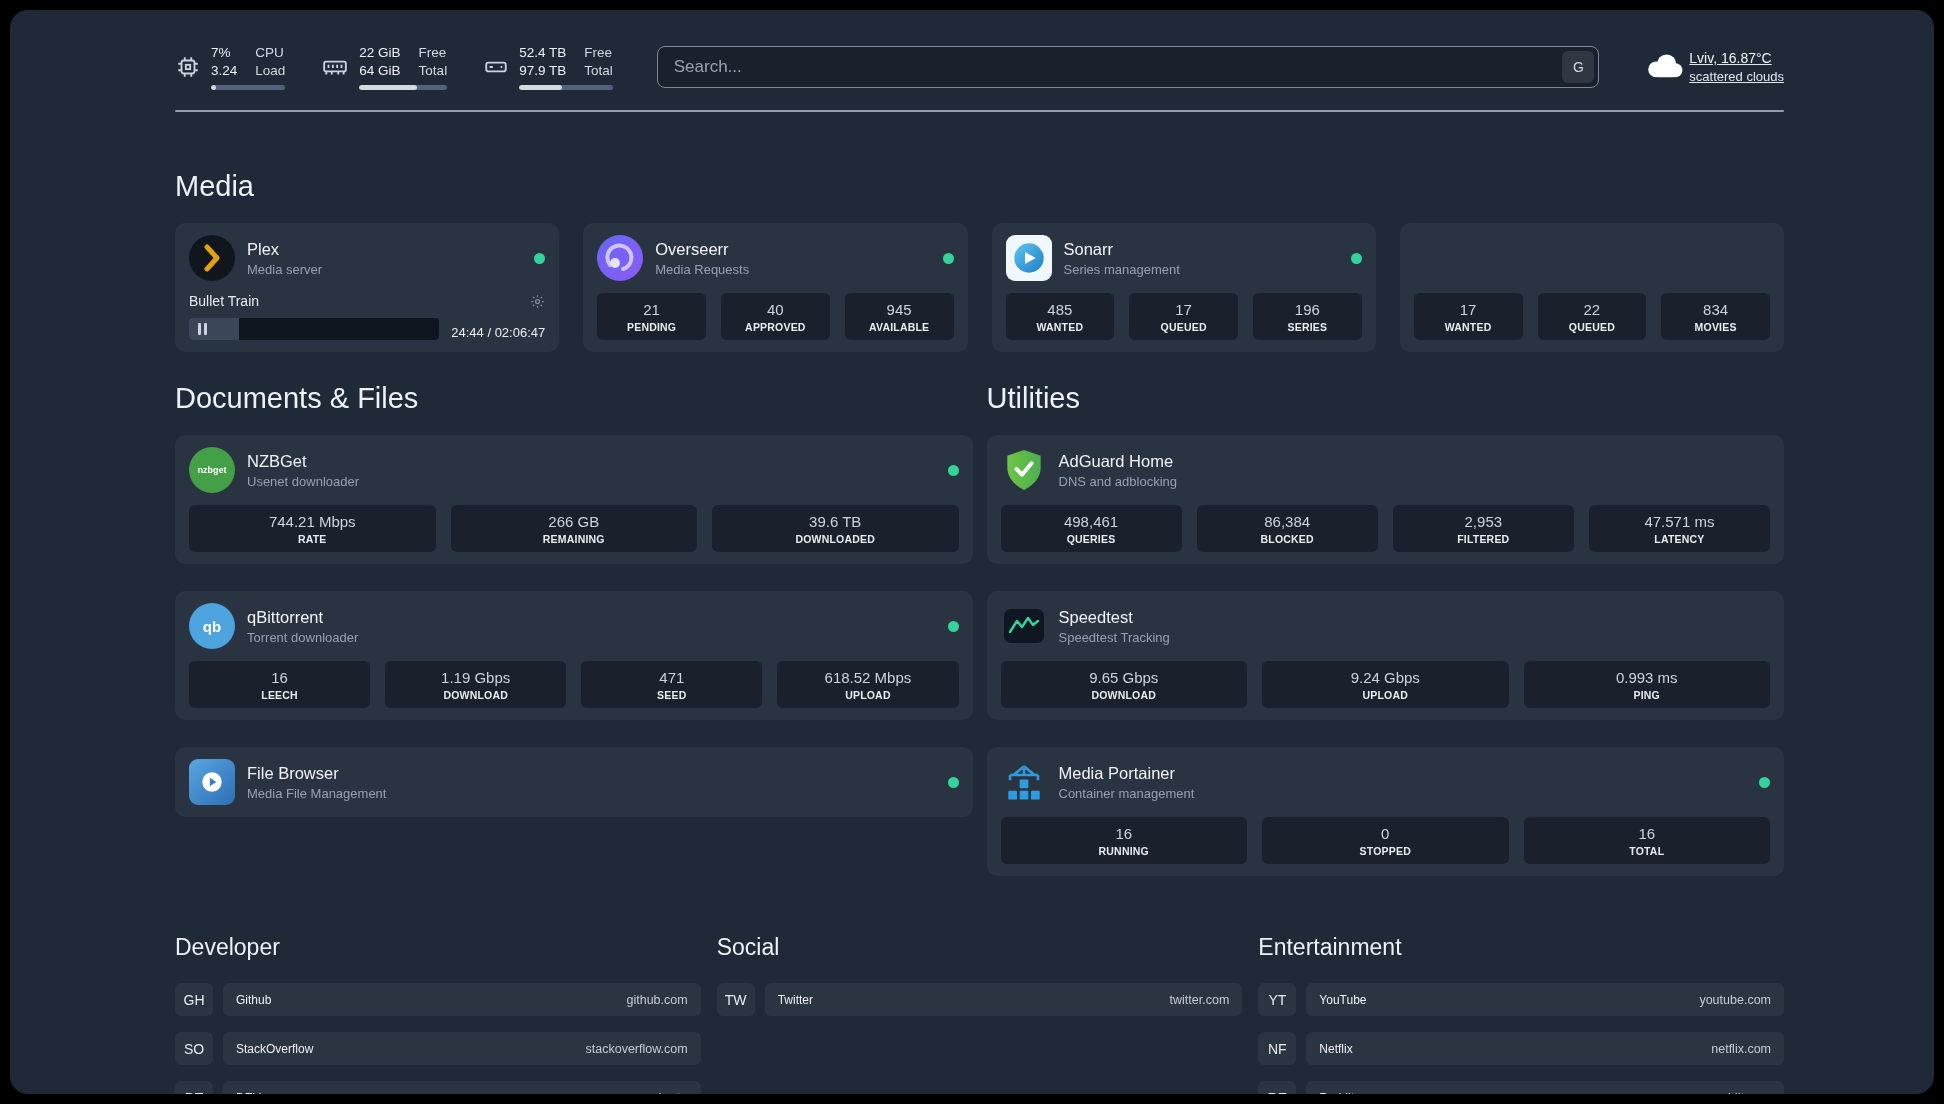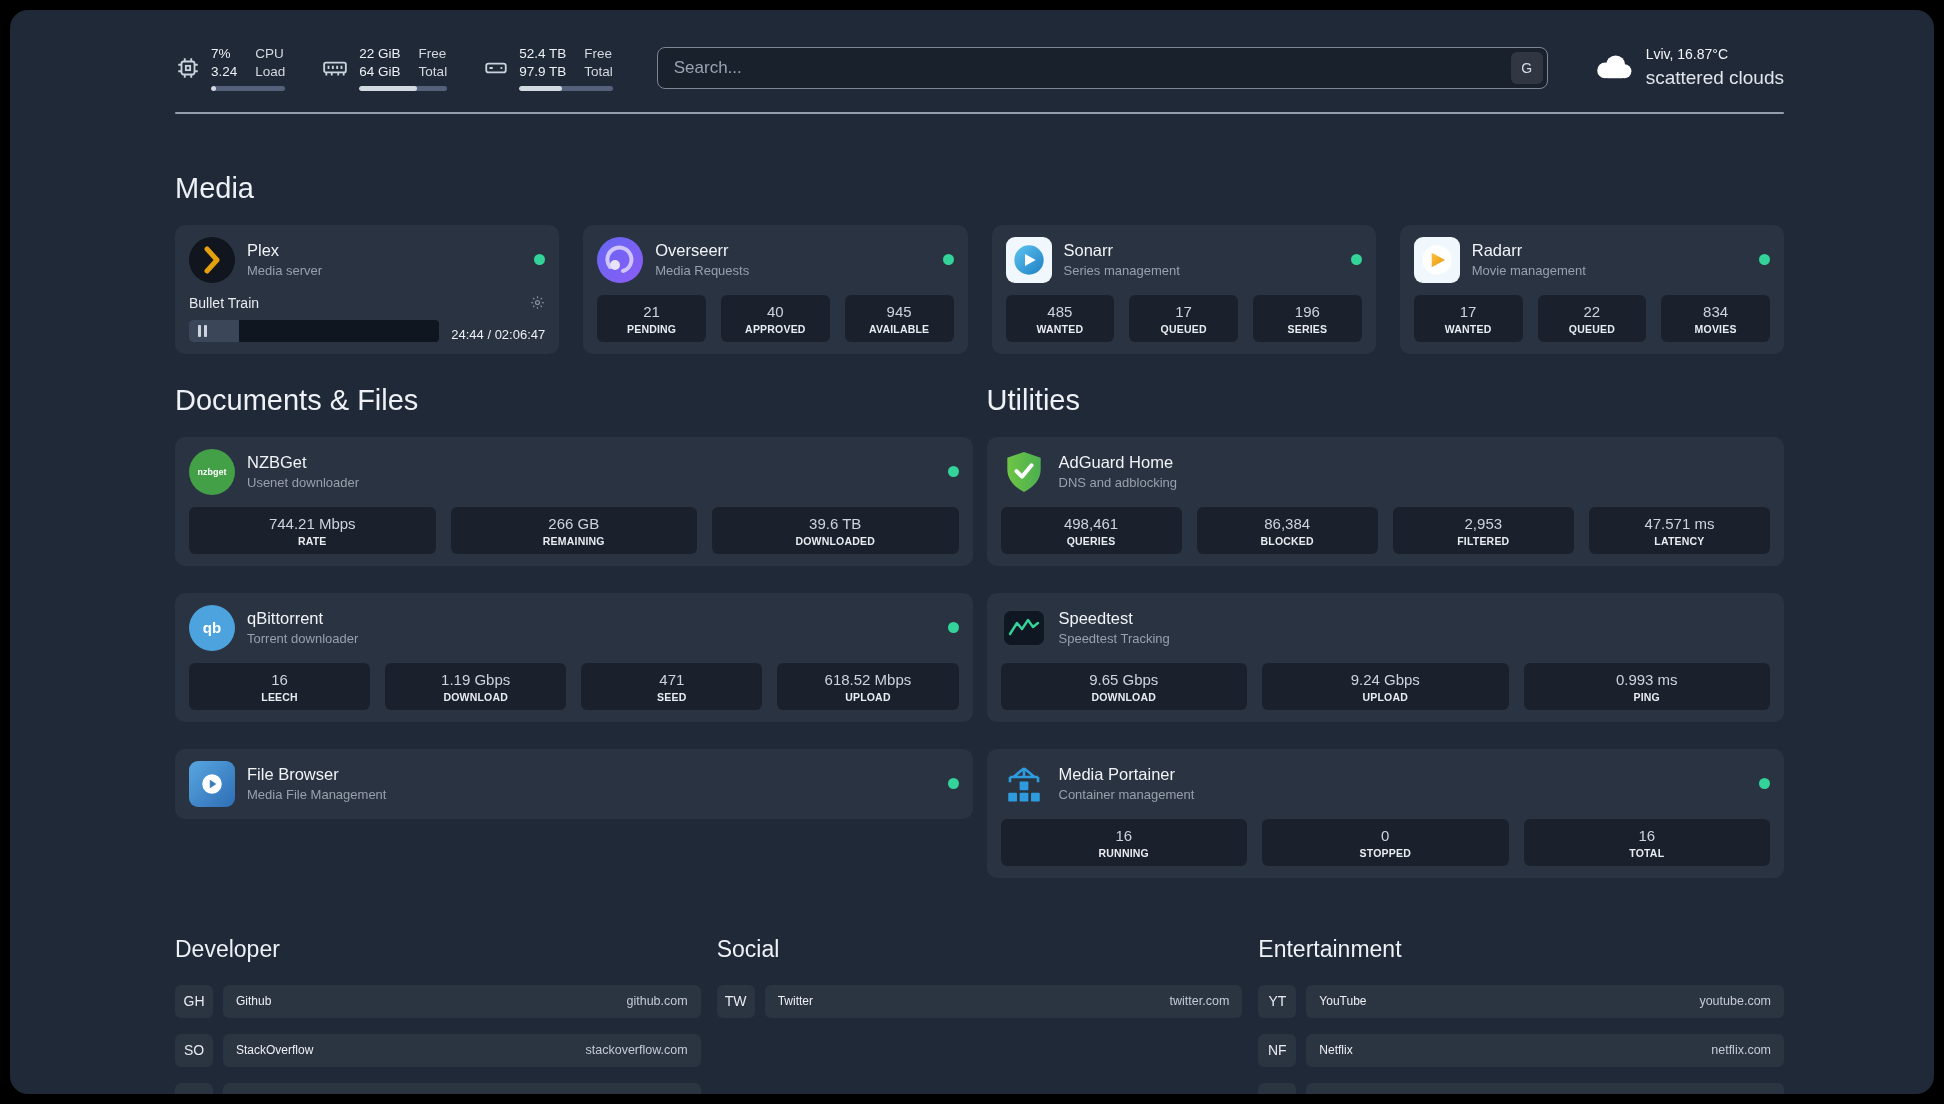--- a/index.html
+++ b/index.html
@@ -26,23 +26,23 @@
     width:100%; height:42px; background:rgba(13,19,30,.35); border:1px solid #7d8596;
     border-radius:8px; color:#e5e7eb; padding:0 56px 0 16px; font-size:17px; outline:none;
     font-family:"Liberation Sans", sans-serif;
   }
   .search-input::placeholder { color:#9aa3b2; }
   .search-provider {
     position:absolute; right:5px; top:5px; width:32px; height:32px; border-radius:6px;
     background:rgba(255,255,255,.10); display:flex; align-items:center; justify-content:center;
     color:#d6dbe2; font-size:14px; cursor:pointer;
   }
-  .weather { display:flex; align-items:center; gap:12px; }
+  .weather { display:flex; align-items:center; gap:4px;text-decoration:underline; }
   .weather-lines { font-size:14px; line-height:1.45; color:#f3f5f8; }
-  .weather-cond { font-size:19px; color:#e2e6ec; }
+  .weather-cond { font-size:13px; color:#e2e6ec; }
   .divider { height:2px; background:#a9b3c3; opacity:.85; border-radius:1px; margin-top:20px; }
 
   
   main { margin-top:58px; }
   .section-title { font-size:29px; font-weight:500; color:#eef1f5; margin-bottom:20px; }
 
   .media-grid { display:grid; grid-template-columns:repeat(4,1fr); gap:24px; margin-bottom:30px; }
 
   .card { background:rgba(255,255,255,.05); border-radius:10px; padding:12px 14px; display:flex; flex-direction:column; }
   .card-header { display:flex; align-items:center; gap:12px; cursor:pointer; }
@@ -305,39 +305,20 @@
                 <div class="stat-label">QUEUED</div>
               </div>
               <div class="stat">
                 <div class="stat-value">196</div>
                 <div class="stat-label">SERIES</div>
               </div>
             </div>
           </div>
 
           <div class="card">
-            <div class="card-header">
-              <span class="svc-icon light-sq">
-                <svg width="32" height="32" viewBox="0 0 24 24">
-                  <defs>
-                      <linearGradient id="rad" x1="0" y1="0" x2="1" y2="1">
-                    <stop offset="0" stop-color="#fcc33b"></stop>
-                        <stop offset="1" stop-color="#e8940f"></stop>
-                      </linearGradient>
-                    </defs>
-                  <circle cx="12" cy="12" r="11" fill="#fff"></circle>
-                  <polygon points="8,6.5 18,12 8,17.5" fill="url(#rad)"></polygon>
-                </svg>
-              </span>
-              <div class="svc-meta">
-                <div class="svc-name">Radarr</div>
-                <div class="svc-sub">Movie management</div>
-              </div>
-              <span class="status-dot"></span>
-            </div>
             <div class="stats stats-3">
               <div class="stat">
                 <div class="stat-value">17</div>
                 <div class="stat-label">WANTED</div>
               </div>
               <div class="stat">
                 <div class="stat-value">22</div>
                 <div class="stat-label">QUEUED</div>
               </div>
               <div class="stat">

